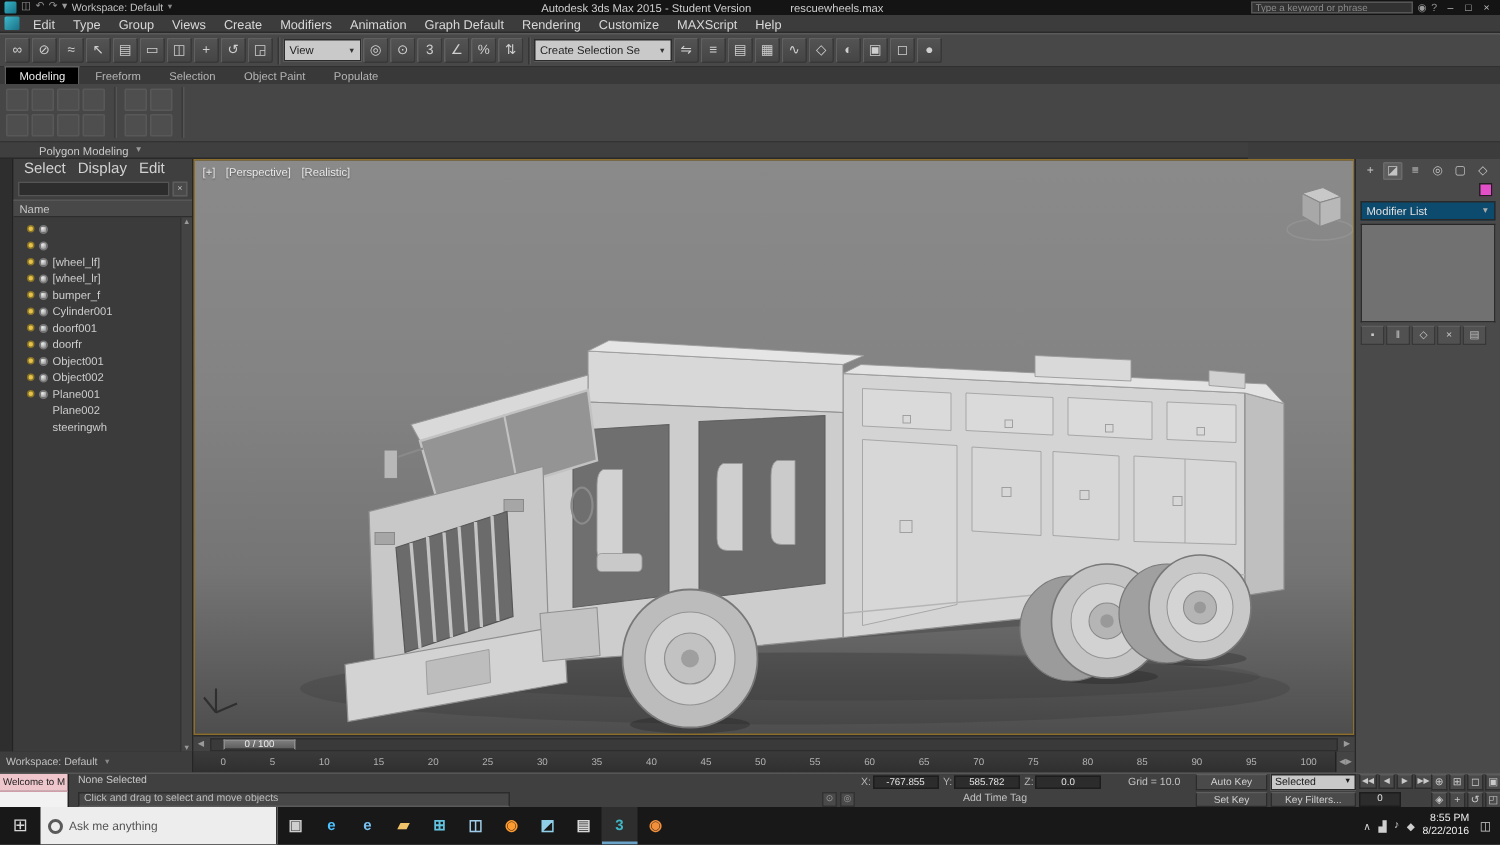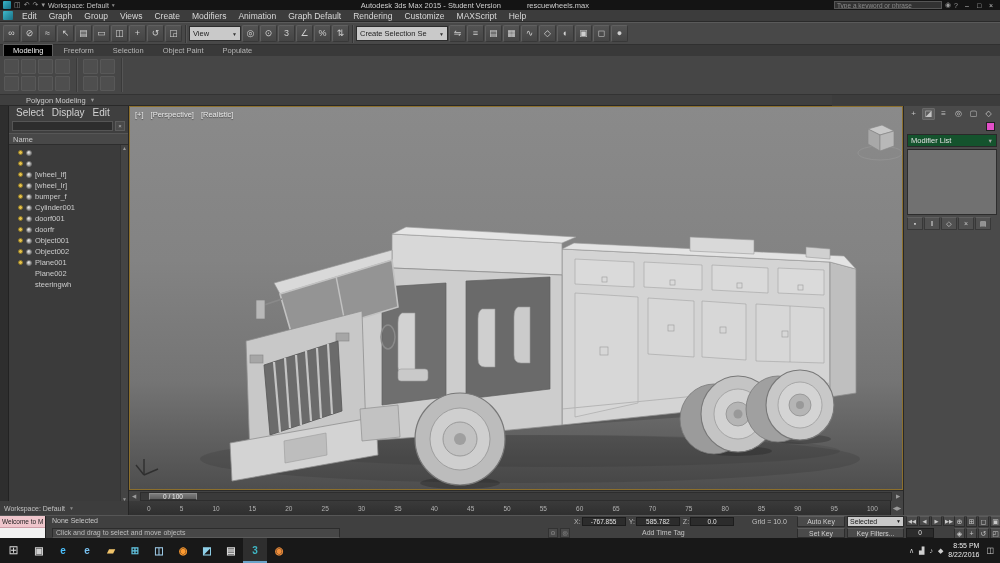--- a/index.html
+++ b/index.html
@@ -65,21 +65,21 @@
   .vp-labels{position:absolute;left:5px;top:3px;display:flex;gap:7px;font-size:7.5px;color:#e9e9e9;text-shadow:0 1px 1px rgba(0,0,0,.45);z-index:3;}
   .truck-svg{position:absolute;left:0;top:0;}
 
   
   .cmdpanel{position:absolute;left:903px;top:106px;width:97px;height:409px;background:#4a4a4a;border-left:1px solid #282828;}
   .cp-tabs{height:15px;display:flex;align-items:center;gap:2px;padding:1px 3px;}
   .cp-tab{width:13px;height:12px;text-align:center;font-size:8px;color:#c4c4c4;line-height:12px;border-radius:1px;}
   .cp-tab:nth-of-type(2){background:#5d5d5d;border:1px solid #6a6a6a;line-height:10px;}
   .cp-swatch-row{height:12px;display:flex;justify-content:flex-end;padding:1px 5px;}
   .cp-swatch{width:9px;height:9px;border:1px solid #202020;}
-  .cp-modlist{margin:1px 3px;height:13px;background:#14532d;border:1px solid #292929;display:flex;align-items:center;justify-content:space-between;padding:0 3px;font-size:7.5px;color:#e0e0e0;text-align:right;}
+  .cp-modlist{margin:1px 3px;height:13px;background:#0c4a6e;border:1px solid #292929;display:flex;align-items:center;justify-content:space-between;padding:0 3px;font-size:7.5px;color:#e0e0e0;text-align:right;}
   .cp-modlist .arrow{font-size:5.5px;color:#aaa;}
   .cp-stack{margin:2px 3px 1px;height:66px;background:#717171;border:1px solid #2d2d2d;border-top-color:#262626;}
   .cp-btnrow{display:flex;gap:1px;padding:1px 3px;}
   .cp-btn{width:16px;height:13px;background:#515151;border:1px solid #383838;border-top-color:#606060;color:#c9c9c9;font-size:7px;line-height:11px;text-align:center;border-radius:1px;}
 
   
   .sliderrow{position:absolute;left:129px;top:490px;width:774px;height:11px;background:#434343;border-top:1px solid #2b2b2b;display:flex;align-items:center;}
   .ts-arrow{width:10px;text-align:center;font-size:5.5px;color:#9a9a9a;line-height:11px;}
   .ts-track{flex:1;height:9px;background:#3a3a3a;border:1px solid #2d2d2d;position:relative;margin:0 1px;}
   .ts-btn{position:absolute;left:8px;top:0;width:48px;height:7px;background:linear-gradient(#7c7c7c,#5e5e5e);border:1px solid #8c8c8c;border-bottom-color:#333;font-size:6.5px;color:#ececec;text-align:center;line-height:6px;}
@@ -162,21 +162,21 @@
   <span>–</span>
       <span>□</span>
       <span>×</span>
     </span>
 </div>
 
 <div class="menubar">
 
   <span class="menu-logo"></span>
 <span class="menu-item">Edit</span>
-    <span class="menu-item">Graph</span>
+    <span class="menu-item">Type</span>
     <span class="menu-item">Group</span>
     <span class="menu-item">Views</span>
     <span class="menu-item">Create</span>
     <span class="menu-item">Modifiers</span>
     <span class="menu-item">Animation</span>
     <span class="menu-item">Graph Default</span>
     <span class="menu-item">Rendering</span>
     <span class="menu-item">Customize</span>
     <span class="menu-item">MAXScript</span>
     <span class="menu-item">Help</span>
@@ -582,20 +582,24 @@
       <span class="nav">▣</span>
       <span class="nav">◈</span>
       <span class="nav">+</span>
       <span class="nav">↺</span>
       <span class="nav">◰</span>
     </span>
 </div>
 
 <div class="taskbar">
   <span class="start">⊞</span>
+  <span class="tb-searchbox">
+    <span class="cortana"></span>
+    <input class="ask" placeholder="Ask me anything" style="">
+  </span>
   <span class="tb-apps">
 
   <span class="app" style="color: rgb(207, 207, 207);">▣</span>
       <span class="app" style="color: rgb(76, 194, 255);">e</span>
       <span class="app" style="color: rgb(121, 194, 242);">e</span>
       <span class="app" style="color: rgb(240, 195, 106);">▰</span>
       <span class="app" style="color: rgb(98, 196, 224);">⊞</span>
       <span class="app" style="color: rgb(158, 203, 232);">◫</span>
       <span class="app" style="color: rgb(255, 155, 47);">◉</span>
       <span class="app" style="color: rgb(143, 208, 232);">◩</span>

